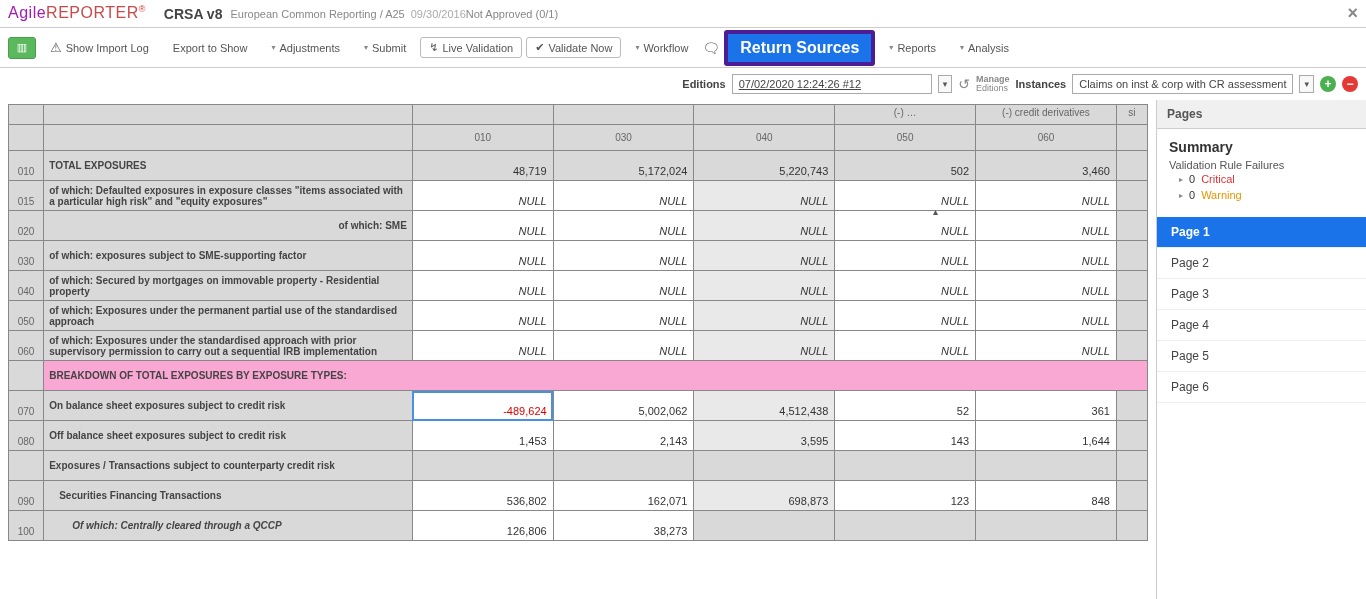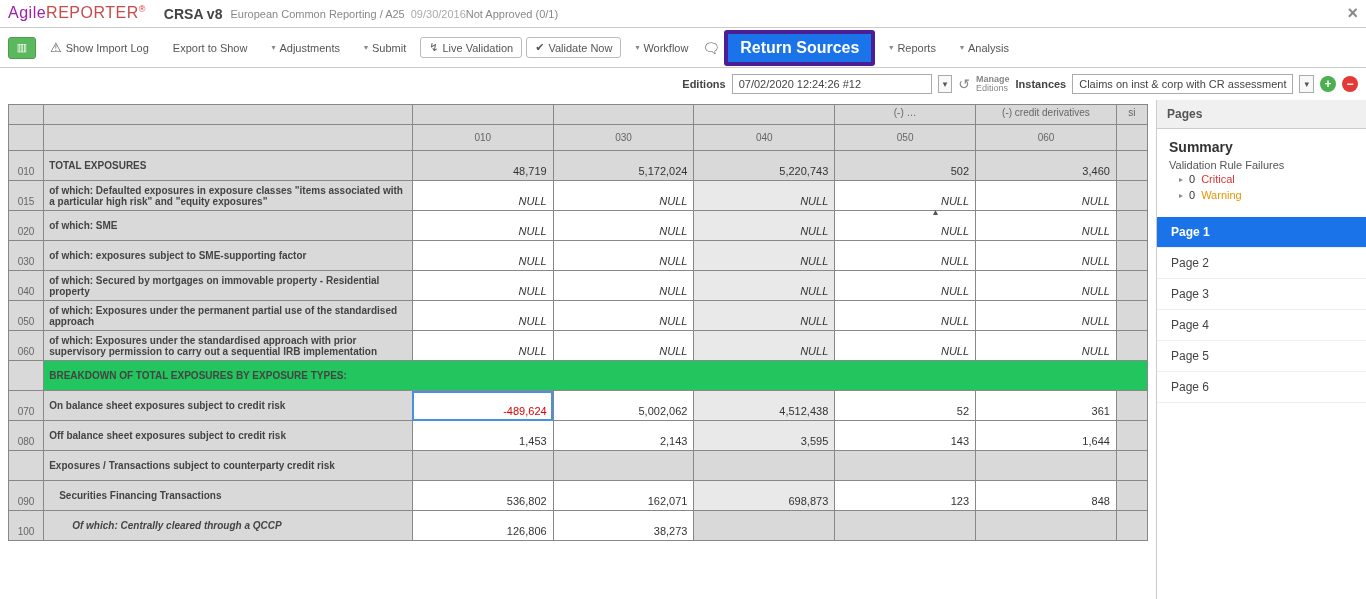--- a/index.html
+++ b/index.html
@@ -45,21 +45,21 @@
 .col-label { width: 356px; background: #d9d9d9; font-size: 10px; font-weight: bold; color: #444; padding: 3px 5px; }
 .col-data { width: 136px; text-align: right; padding: 3px 6px; font-size: 11px; }
 .hdr-partial td { background:#d9d9d9; height:20px; font-size:10px; color:#666; text-align:center; vertical-align:top; padding-top:2px;}
 .hdr-num td { background:#d9d9d9; height:26px; text-align:center; color:#666; font-size:10px; }
 .data-row td { height: 30px; vertical-align: bottom; padding-bottom: 3px;}
 .grey-cell { background: #d9d9d9; }
 .lightgrey-cell { background: #e9e9e9; }
 .italic { font-style: italic; }
 .neg { color: #d00; }
 .selected-cell { outline: 2px solid #4a90e2; outline-offset: -2px; }
-.section-row td { background: #22c55e; height: 30px; font-size: 10px; font-weight: bold; color: #444; }
+.section-row td { background: #f9a8d4; height: 30px; font-size: 10px; font-weight: bold; color: #444; }
 .section-row .col-code { background:#d9d9d9; }
 .indent1 { padding-left: 15px !important; }
 .indent2 { padding-left: 28px !important; font-style: italic; }
 .last-col { width: 30px; background:#d9d9d9;}
 
 
 .side { width: 210px; border-left: 1px solid #ccc; padding: 0; }
 .side-title { background:#f0f0f0; border-bottom:1px solid #ccc; padding:7px 10px; color:#555; font-size:12px; font-weight:bold;}
 .summary { padding: 10px 12px 6px 12px; }
 .summary h3 { font-size: 14px; color: #333; margin-bottom: 4px; font-weight:bold;}
@@ -126,21 +126,21 @@
       <span>Reports</span>
     </div>
   <div class="tool-link">
       <span class="caret">▾</span>
       <span>Analysis</span>
     </div>
 </div>
 
 <div class="subbar">
   <label>Editions</label>
-  <div class="select" style="min-width:200px;">07/02/2020 12:24:26 #12</div>
+  <div class="select" style="min-width:200px;text-decoration:underline;">07/02/2020 12:24:26 #12</div>
   <span class="dd-btn">▾</span>
   <span class="history-icon">↺</span>
   <div class="manage-ed">
     <div style="font-weight:bold;">Manage</div>
     <div>Editions</div>
   </div>
   <label>Instances</label>
   <div class="select" style="min-width:210px;">Claims on inst &amp; corp with CR assessment</div>
   <span class="dd-btn">▾</span>
   <div class="add-circle">+</div>
@@ -188,21 +188,21 @@
             <td class="col-label" style="vertical-align:middle;">of which: Defaulted exposures in exposure classes "items associated with a particular high risk" and "equity exposures"</td>
             <td class="col-data italic">NULL</td>
             <td class="col-data italic">NULL</td>
             <td class="col-data lightgrey-cell italic">NULL</td>
             <td class="col-data italic">NULL</td>
             <td class="col-data italic">NULL</td>
             <td class="last-col"></td>
           </tr>
           <tr class="data-row">
             <td class="col-code grey-cell">020</td>
-            <td class="col-label" style="vertical-align:middle;">of which: SME</td>
+            <td class="col-label" style="vertical-align:middle;text-align:right;">of which: SME</td>
             <td class="col-data italic">NULL</td>
             <td class="col-data italic">NULL</td>
             <td class="col-data lightgrey-cell italic">NULL</td>
             <td class="col-data italic">NULL</td>
             <td class="col-data italic">NULL</td>
             <td class="last-col"></td>
           </tr>
           <tr class="data-row">
             <td class="col-code grey-cell">030</td>
             <td class="col-label" style="vertical-align:middle;">of which: exposures subject to SME-supporting factor</td>

